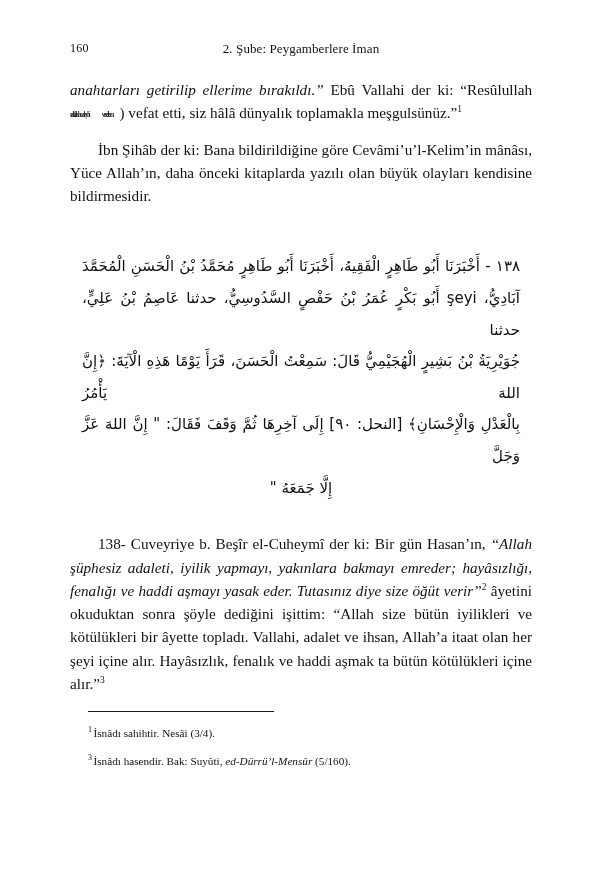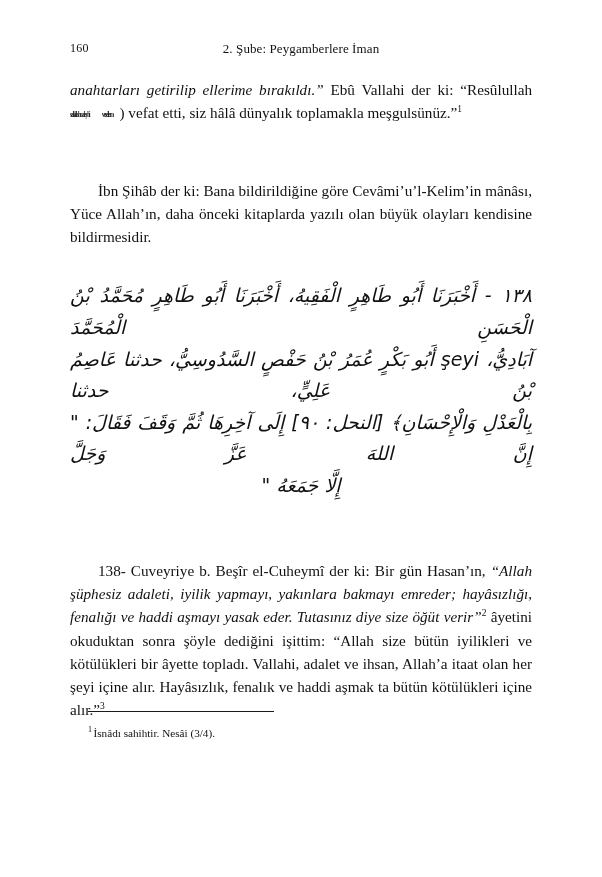--- a/index.html
+++ b/index.html
@@ -59,21 +59,21 @@
   }
 
   p.para {
     margin: 0 0 0 0;
     font-size: 15.2px;
     line-height: 23.3px;
     text-align: justify;
     text-justify: inter-word;
     hyphens: none;
   }
-  p.indent { text-indent: 28px; margin-top: 41px; }
+  p.indent { text-indent: 28px; }
   .it { font-style: italic; }
   sup.fn {
     font-size: 9.5px;
     vertical-align: super;
     line-height: 0;
   }
   
   .salutation {
     font-size: 8.4px;
     font-weight: bold;
@@ -88,25 +88,24 @@
 
   .gap-s { height: 10px; }
   .gap-m { height: 16px; }
 
   
   .arabic {
     direction: rtl;
     text-align: justify;
     text-align-last: justify;
     font-family: "DejaVu Sans", sans-serif;
-    font-size: 19px;
+    font-size: 15px;
     line-height: 31.6px;
-    margin: 0;
+    margin: 12px;
     unicode-bidi: isolate;
-    font-style: italic;
   }
   .arabic .lastline {
     display: block;
     text-align: center;
     text-align-last: center;
   }
 
   
   .fn-rule {
     position: absolute;
@@ -154,29 +153,31 @@
     <p class="para indent">İbn Şihâb der ki: Bana bildirildiğine göre Cevâmi’u’l-Kelim’in mânâsı, Yüce Allah’ın, daha önceki kitaplarda yazılı olan büyük olayları kendisine bildirmesidir.</p>
 
     <div class="gap-m"></div>
 
 
     <div class="gap-m"></div>
 
     <div class="arabic">
       <div>١٣٨ - أَخْبَرَنَا أَبُو طَاهِرٍ الْفَقِيهُ، أَخْبَرَنَا أَبُو طَاهِرٍ مُحَمَّدُ بْنُ الْحَسَنِ الْمُحَمَّدَ</div>
       <div>آبَادِيُّ، şeyi أَبُو بَكْرٍ عُمَرُ بْنُ حَفْصٍ السَّدُوسِيُّ، حدثنا عَاصِمُ بْنُ عَلِيٍّ، حدثنا</div>
+      <div>جُوَيْرِيَةُ بْنُ بَشِيرٍ الْهُجَيْمِيُّ قَالَ: سَمِعْتُ الْحَسَنَ، قَرَأَ يَوْمًا هَذِهِ الْآيَةَ: ﴿إِنَّ اللهَ يَأْمُرُ</div>
       <div>بِالْعَدْلِ وَالْإِحْسَانِ﴾ [النحل: ٩٠] إِلَى آخِرِهَا ثُمَّ وَقَفَ فَقَالَ: " إِنَّ اللهَ عَزَّ وَجَلَّ</div>
       <div class="lastline">إِلَّا جَمَعَهُ "</div>
     </div>
 
     <div class="gap-m"></div>
 
     <p class="para indent"><span>138- Cuveyriye b. Beşîr el-Cuheymî der ki: Bir gün Hasan’ın, </span><span class="it">“Allah şüphesiz adaleti, iyilik yapmayı, yakınlara bakmayı emreder; hayâsızlığı, fenalığı ve haddi aşmayı yasak eder. Tutasınız diye size öğüt verir”</span><sup class="fn">2</sup><span> âyetini okuduktan sonra şöyle dediğini işittim: “Allah size bütün iyilikleri ve kötülükleri bir âyette topladı. Vallahi, adalet ve ihsan, Allah’a itaat olan her şeyi içine alır. Hayâsızlık, fenalık ve haddi aşmak ta bütün kötülükleri içine alır.”</span><sup class="fn">3</sup></p>
 
   </div>
 
   <div class="fn-rule"></div>
 
   <div class="footnotes">
     <div class="footnote"><sup>1</sup><span>İsnâdı sahihtir. Nesâi (3/4).</span></div>
+    <div class="footnote"><sup>3</sup><span>İsnâdı hasendir. Bak: Suyûti, </span><span class="it">ed-Dürrü’l-Mensûr</span><span> (5/160).</span></div>
   </div>
 
 </div>
 
 </body></html>

